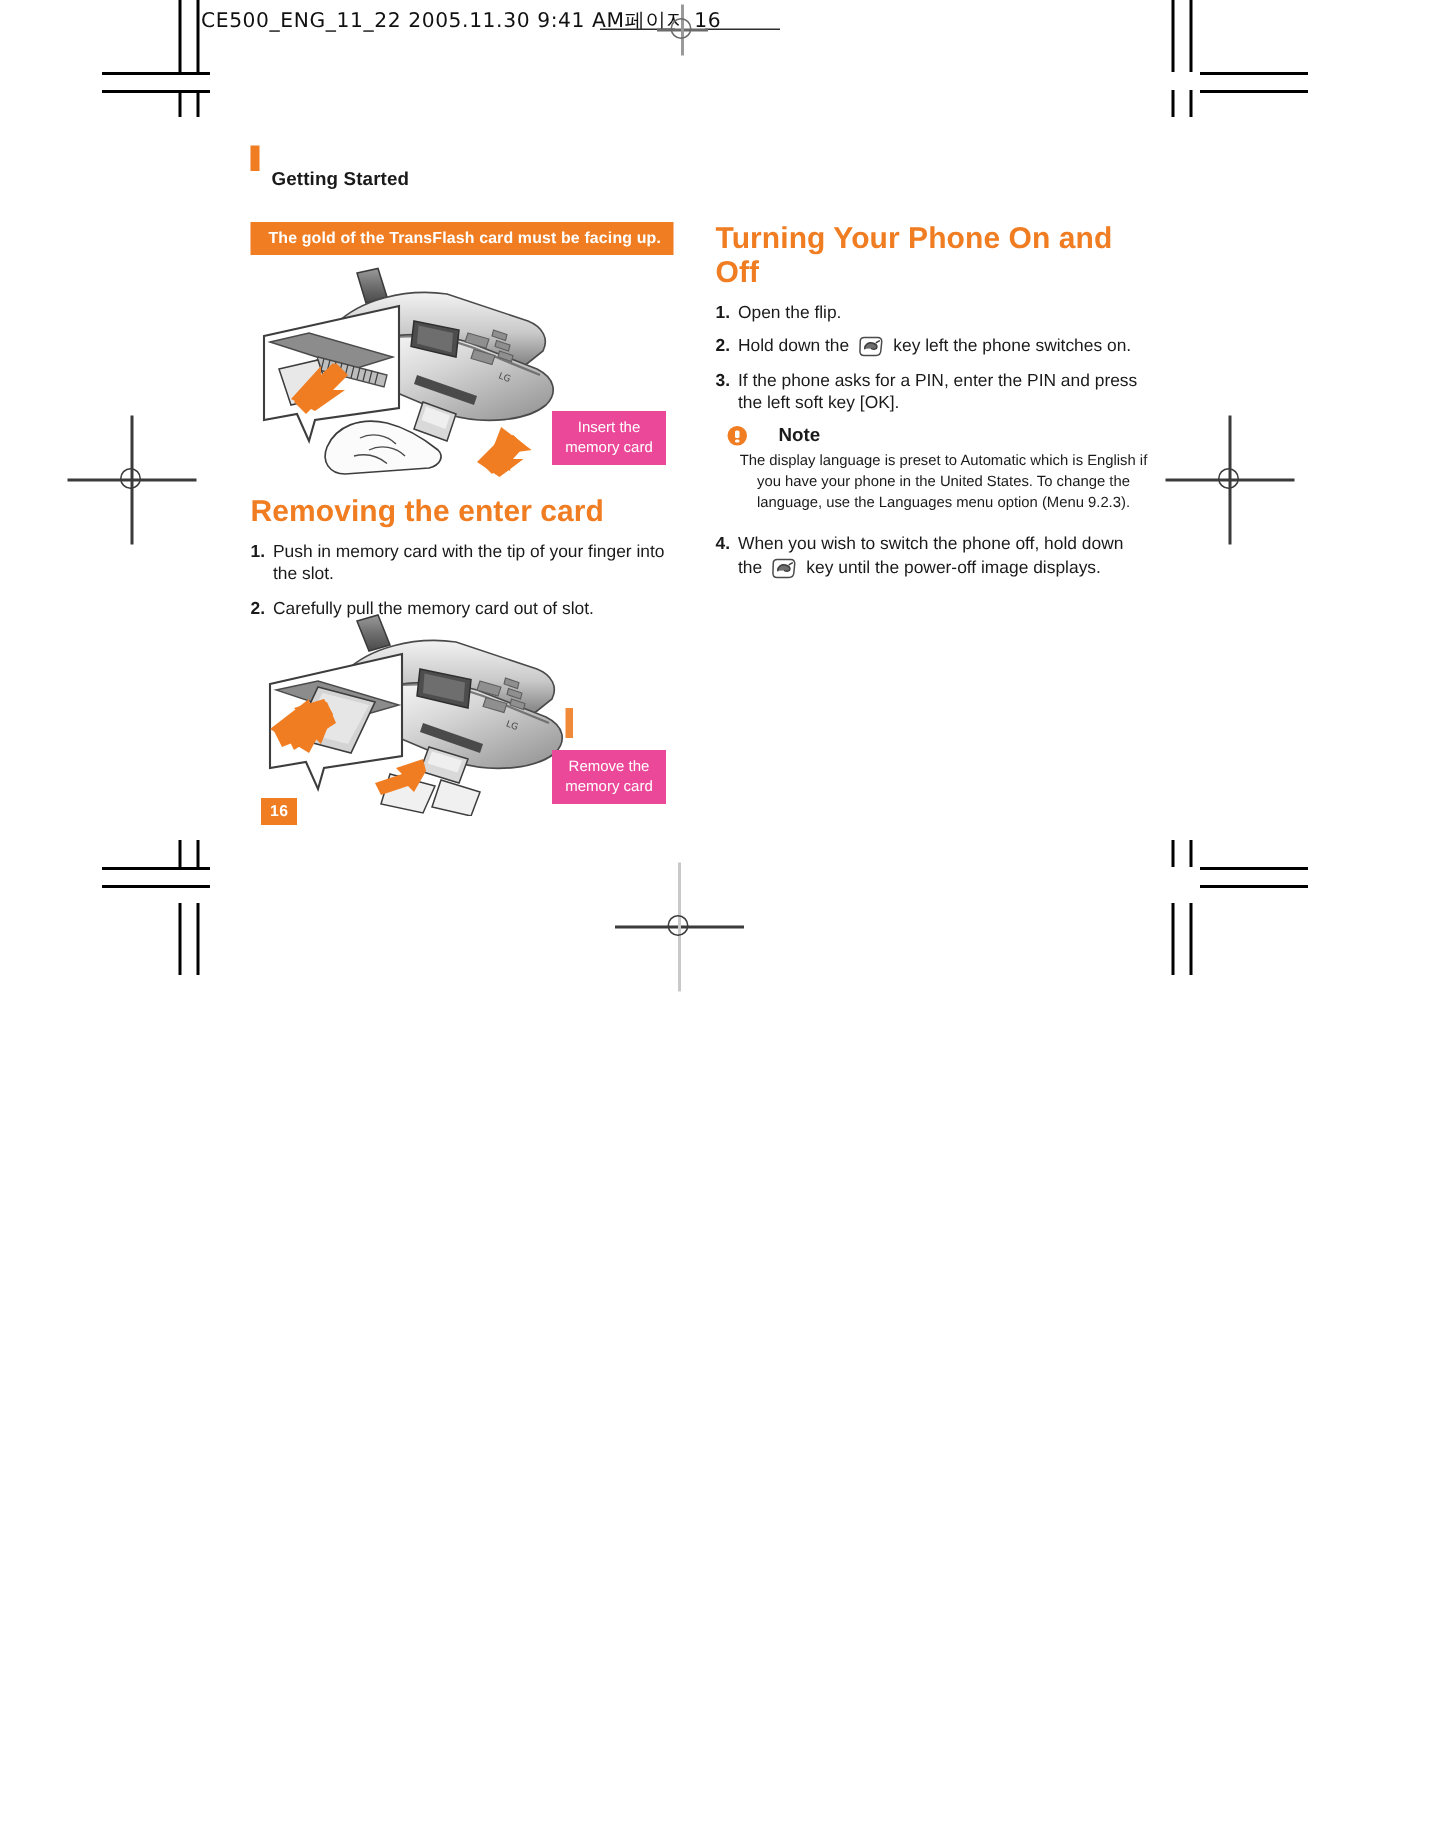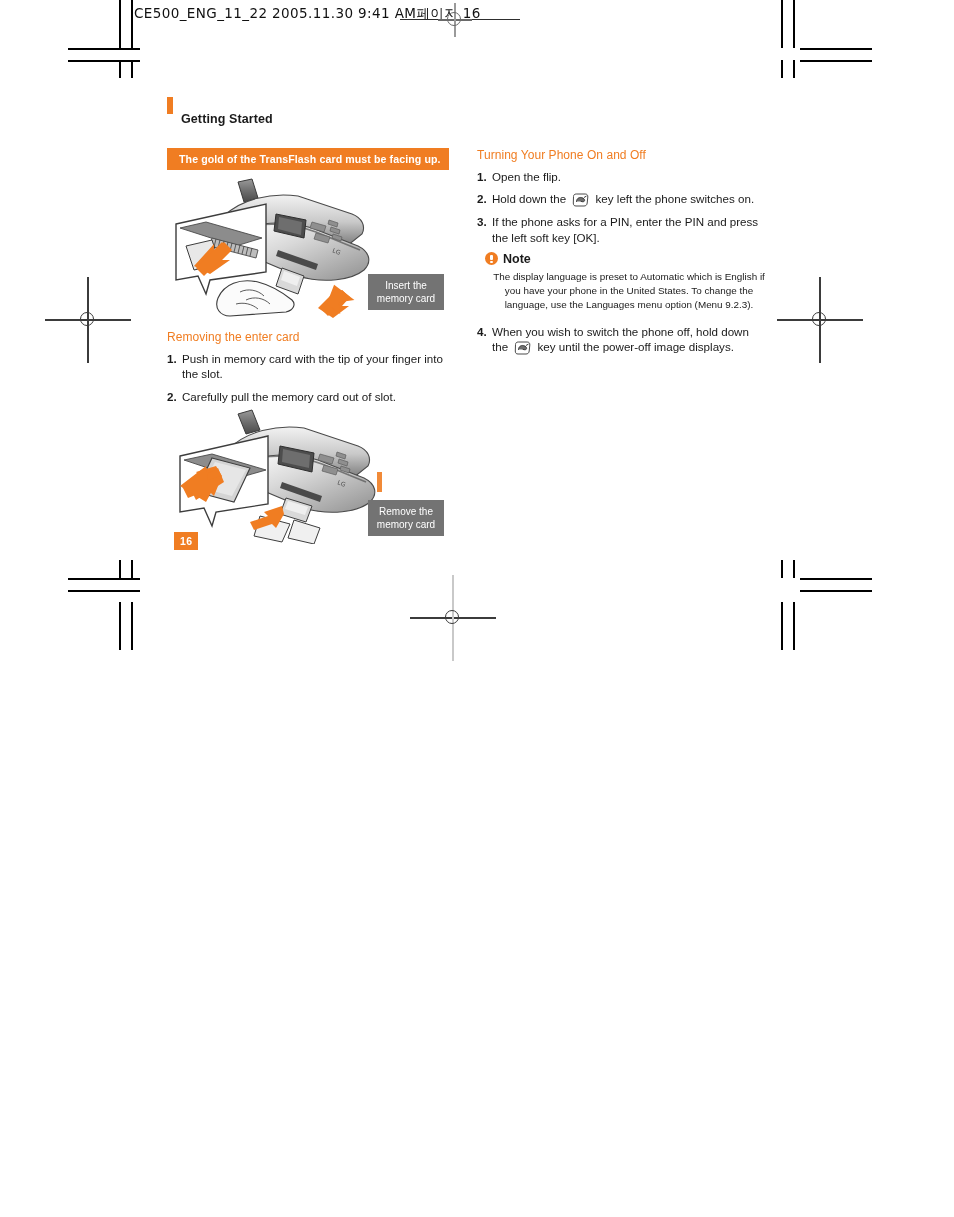--- a/index.html
+++ b/index.html
@@ -74,39 +74,39 @@
     background:#f07d22; color:#fff;
     font-size:10.6px; font-weight:bold;
     padding:5px 8px 5px 12px;
     letter-spacing:0.1px;
     display:inline-block;
     white-space:nowrap;
   }
 
   h2.head {
     color:#f07d22;
-    font-size:12px;
-    font-weight:normal;
+    font-size:20px;
+    font-weight:bold;
     margin:0 0 7px 0;
     letter-spacing:0.05px;
   }
 
   ol.steps { margin:0; padding:0; list-style:none; }
   ol.steps li {
     font-size:11.6px; color:#1a1a1a; line-height:1.32;
     margin-bottom:7px; padding-left:15px; position:relative;
     text-indent:0;
   }
   ol.steps li .num {
     position:absolute; left:0; top:0; font-weight:bold;
   }
 
   
   .note { margin-top:5px; margin-bottom:12px; padding-left:8px; }
-  .note-hd { display:flex; align-items:center; gap:5px; margin-bottom:4px; }
+  .note-hd { display:flex; align-items:flex-end; gap:21px; margin-bottom:4px; }
   .note-icon {
     width:13px; height:13px; border-radius:50%;
     background:#f07d22; position:relative; flex:none;
   }
   .note-icon::before {
     content:""; position:absolute; left:5.4px; top:2.4px;
     width:2.2px; height:5px; background:#fff; border-radius:1px;
   }
   .note-icon::after {
     content:""; position:absolute; left:5.4px; top:8.6px;
@@ -119,21 +119,21 @@
 
   
   .keyicon {
     display:inline-block; vertical-align:-4px;
     width:19px; height:14px; margin:0 2px; position:relative;
   }
 
   
   .chip {
     position:absolute;
-    background:#737373; color:#fff;
+    background:#ec4899; color:#fff;
     font-size:10px; line-height:1.32;
     text-align:center;
     padding:5px 7px;
     width:62px;
   }
   #chip-insert { left:368px; top:274px; }
   #chip-remove { left:368px; top:500px; }
 
   .pagenum {
     position:absolute; left:174px; top:532px;

